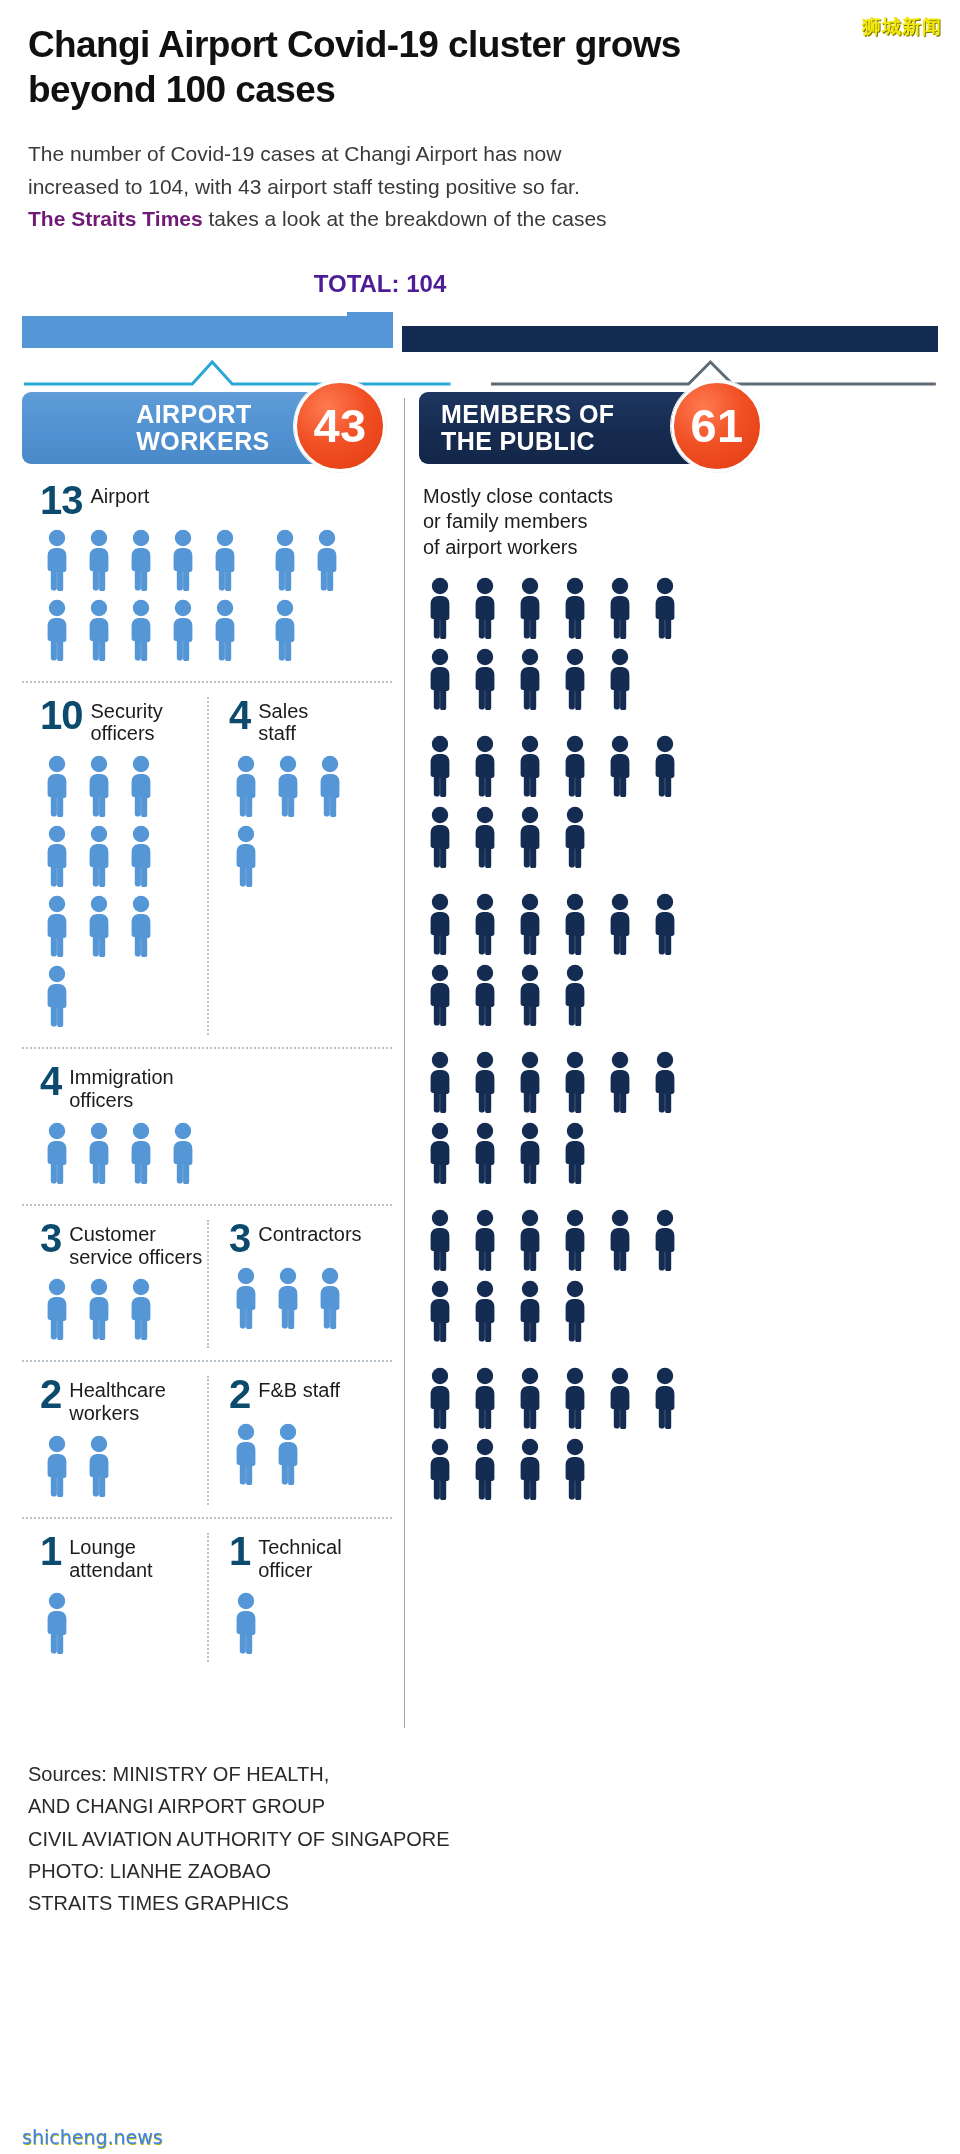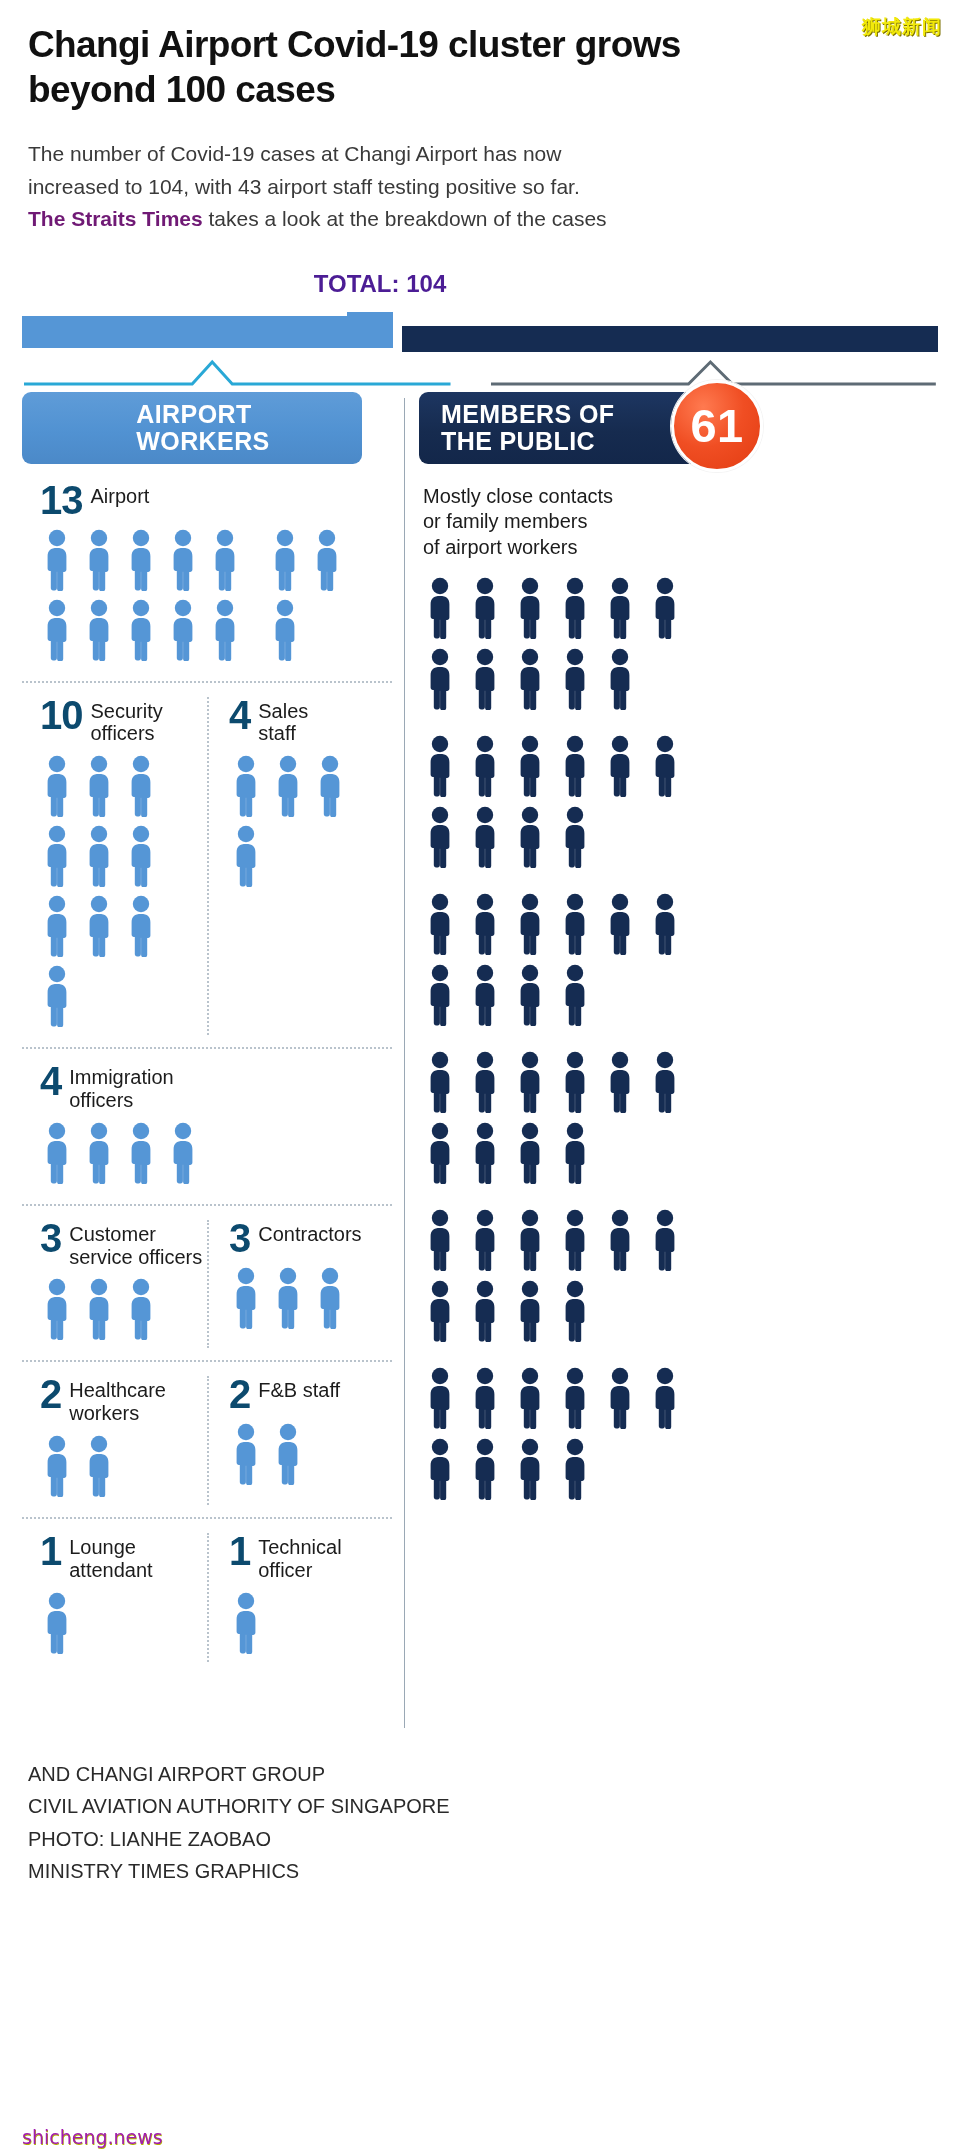--- a/index.html
+++ b/index.html
@@ -24,21 +24,21 @@
     font-weight: bold;
     color: #f2e90a;
     letter-spacing: 1px;
     text-shadow: 1px 1px 0 #7a6f00;
     font-family: "DejaVu Sans", sans-serif;
   }
   .wm-bottom {
     position: absolute;
     left: 22px; bottom: 6px;
     font-size: 19px;
-    color: #a21caf;
+    color: #3b82f6;
     font-family: "DejaVu Sans", sans-serif;
     text-shadow: 0.5px 0.5px 0 #b3b300;
   }
 
   
   .headline {
     padding: 22px 28px 0 28px;
     font-size: 37px;
     line-height: 1.22;
     font-weight: bold;
@@ -260,20 +260,21 @@
 
   <div class="panels">
 
     <div class="panel-left">
 
       <div class="pill blue">
         <div>
           <div>AIRPORT</div>
           <div>WORKERS</div>
         </div>
+        <div class="badge left-badge">43</div>
       </div>
 
       <div id="left-rows">
           <div class="cat-row first">
             <div class="cat w-full">
               <div class="cat-head">
                 <span class="cat-num">13</span>
                 <span class="cat-label">Airport</span>
               </div>
               <div class="people cleaners">
@@ -1020,20 +1021,21 @@
                 <circle cx="17" cy="9" r="8.2" fill="#152c52"></circle>
                 <path d="M17 19c-6.4 0-9.4 2.6-9.4 8.2v12.4c0 1.5 1 2.4 2.3 2.4h.9v17.1c0 1.4 1 2.3 2.3 2.3h1.6c1.3 0 2.2-.9 2.2-2.3V42.8h.2v17.3c0 1.4 1 2.3 2.2 2.3h1.6c1.3 0 2.3-.9 2.3-2.3V42.9h.9c1.3 0 2.3-.9 2.3-2.4V27.2c0-5.6-3-8.2-9.4-8.2z" fill="#152c52"></path>
               </svg>
             </div>
           </div>
         </div>
     </div>
   </div>
 
   <div class="sources">
+    <div>Sources: MINISTRY OF HEALTH,</div>
     <div>AND CHANGI AIRPORT GROUP</div>
     <div>CIVIL AVIATION AUTHORITY OF SINGAPORE</div>
     <div>PHOTO: LIANHE ZAOBAO</div>
-    <div>MINISTRY TIMES GRAPHICS</div>
+    <div>STRAITS TIMES GRAPHICS</div>
   </div>
 
   <div class="wm-bottom">shicheng.news</div>
 </div>
 
 </body></html>

